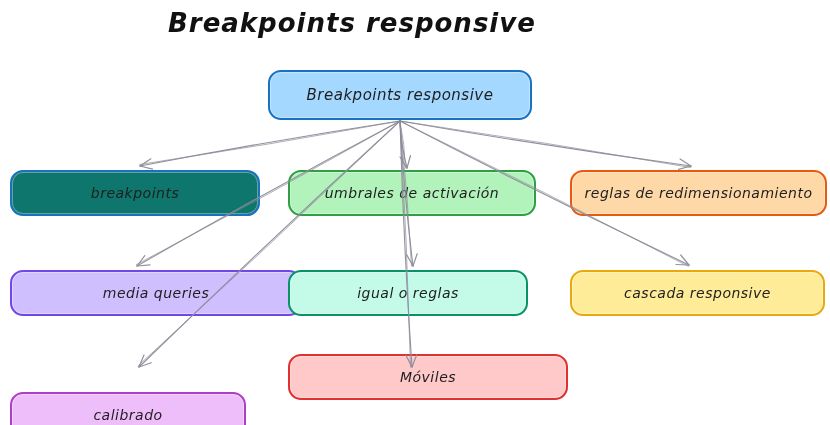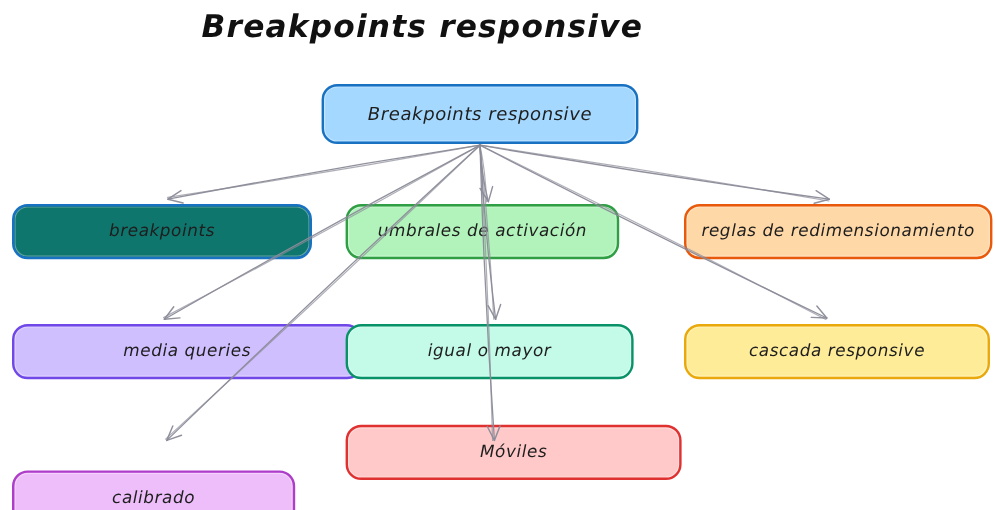--- a/index.html
+++ b/index.html
@@ -95,31 +95,31 @@
       <path d="M 412 367 L 416.7 354.9" stroke="#8b8b99" stroke-width="1.2" opacity="0.95" fill="none" stroke-linecap="round"></path>
     </svg>
 
   <div id="nodes">
       <div class="node root" style="left: 268px; top: 70px; width: 264px; height: 50px; background: rgb(165, 216, 255); border-color: rgb(25, 113, 194);">
         <span>Breakpoints responsive</span>
       </div>
       <div class="node" style="left: 10px; top: 170px; width: 250px; height: 46px; background: #0f766e; border-color: rgb(25, 113, 194);">
         <span>breakpoints</span>
       </div>
-      <div class="node" style="left: 288px; top: 170px; width: 228px; height: 46px; background: rgb(178, 242, 187); border-color: rgb(47, 158, 68);">
+      <div class="node" style="left: 288px; top: 170px; width: 248px; height: 46px; background: rgb(178, 242, 187); border-color: rgb(47, 158, 68);">
         <span>umbrales de activación</span>
       </div>
       <div class="node" style="left: 570px; top: 170px; width: 257px; height: 46px; background: rgb(255, 216, 168); border-color: rgb(232, 89, 12);">
         <span>reglas de redimensionamiento</span>
       </div>
       <div class="node" style="left: 10px; top: 270px; width: 292px; height: 46px; background: rgb(208, 191, 255); border-color: rgb(112, 72, 232);">
         <span>media queries</span>
       </div>
       <div class="node" style="left: 288px; top: 270px; width: 240px; height: 46px; background: rgb(195, 250, 232); border-color: rgb(9, 146, 104);">
-        <span>igual o mayor</span>
+        <span>igual o reglas</span>
       </div>
       <div class="node" style="left: 570px; top: 270px; width: 255px; height: 46px; background: rgb(255, 236, 153); border-color: rgb(233, 169, 12); align-items: center;">
         <span>cascada responsive</span>
       </div>
       <div class="node" style="left: 10px; top: 392px; width: 236px; height: 46px; background: rgb(238, 190, 250); border-color: rgb(174, 62, 201);">
         <span>calibrado</span>
       </div>
       <div class="node" style="left: 288px; top: 354px; width: 280px; height: 46px; background: rgb(255, 201, 201); border-color: rgb(224, 49, 49);">
         <span>Móviles</span>
       </div>

